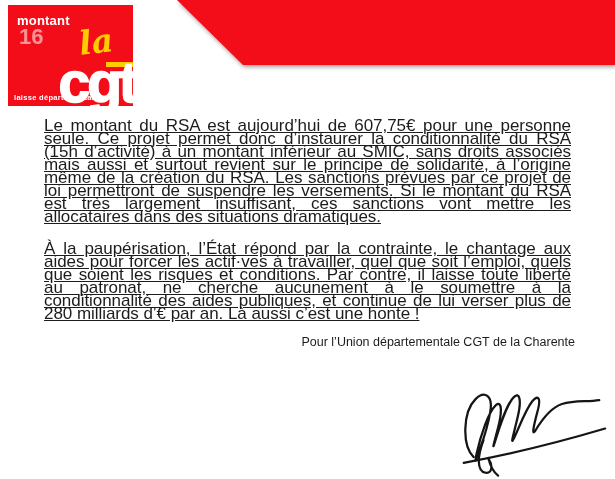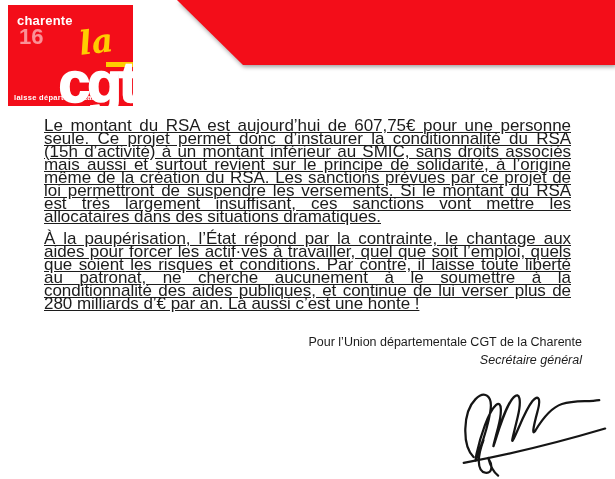--- a/index.html
+++ b/index.html
@@ -76,59 +76,58 @@
   
   .content{
     position:absolute;left:44px;right:44px;top:119px;
   }
   .content p{
     font-size:17px;line-height:13px;
     text-align:justify;
     letter-spacing:-0.05px;
     text-decoration:underline;
   }
-  .content p + p{margin-top:9px;}
+  .content p + p{margin-top:19px;}
 
   
   .sig-block{
-    position:absolute;right:33px;top:334px;
+    position:absolute;right:40px;top:334px;
     text-align:right;
     font-size:12.5px;line-height:17.5px;
   }
   .sig-name{font-weight:bold;}
   .sig-role{font-style:italic;}
   .signature-svg{
     position:absolute;left:450px;top:384px;
     width:162px;height:93px;
   }
 </style>
 </head>
 <body>
 
 <div class="banner-wrap">
   <div class="banner"></div>
 </div>
 
 <div class="logo">
-  <div class="logo-region">charente</div>
+  <div class="logo-region">montant</div>
   <div class="logo-num">16</div>
   <div class="logo-la">la</div>
   <div class="logo-dash"></div>
   <div class="logo-cgt">cgt</div>
   <div class="logo-org">laisse départementale</div>
 </div>
 
 <div class="content">
   <p>Le montant du RSA est aujourd’hui de 607,75€ pour une personne seule. Ce projet permet donc d’instaurer la conditionnalité du RSA (15h d’activité) à un montant inférieur au SMIC, sans droits associés mais aussi et surtout revient sur le principe de solidarité, à l’origine même de la création du RSA. Les sanctions prévues par ce projet de loi permettront de suspendre les versements. Si le montant du RSA est très largement insuffisant, ces sanctions vont mettre les allocataires dans des situations dramatiques.</p>
   <p>À la paupérisation, l’État répond par la contrainte, le chantage aux aides pour forcer les actif·ves à travailler, quel que soit l’emploi, quels que soient les risques et conditions. Par contre, il laisse toute liberté au patronat, ne cherche aucunement à le soumettre à la conditionnalité des aides publiques, et continue de lui verser plus de 280 milliards d’€ par an. Là aussi c’est une honte !</p>
 </div>
 
 <div class="sig-block">
   <div class="sig-org">Pour l’Union départementale CGT de la Charente</div>
-  <div class="sig-role">Secrétaire général</div>
 </div>
 
 <svg class="signature-svg" viewBox="0 0 165 94" fill="none" stroke="#151515" stroke-width="2.3" stroke-linecap="round" stroke-linejoin="round">
   <path d="M24,74 C12,62 13,28 26,15 C35,6 44,11 41,28 C38,47 31,64 28,73
            C26,79 25,80 27,71 C31,53 39,28 47,21 C53,16 53,29 49,44
            C45,59 43,67 45,61 C50,45 57,21 65,13 C71,7 73,16 69,33
            C65,50 62,60 64,57 C69,48 76,27 84,17 C90,10 93,14 89,28
            C85,43 83,53 87,47 C93,37 102,24 114,20 C127,16 140,18 152,16"></path>
   <path d="M14,80 C52,73 104,61 158,45"></path>
   <path d="M34,57 C28,73 27,88 36,90 C43,91 44,83 39,75 C41,83 45,90 49,93"></path>

